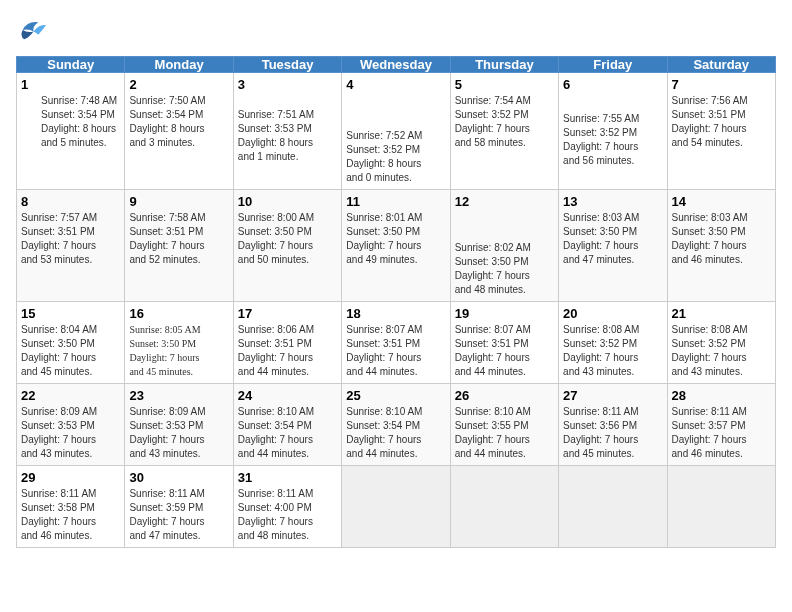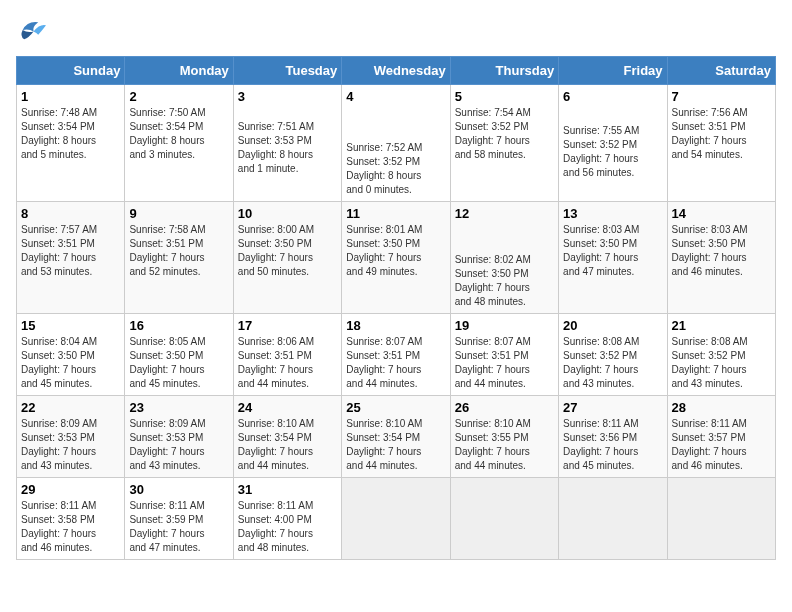--- a/index.html
+++ b/index.html
@@ -46,22 +46,22 @@
       color: #555;
     }
     table {
       width: 100%;
       border-collapse: collapse;
       font-size: 10.5px;
     }
     thead tr th {
       background-color: #3c7fc0;
       color: #fff;
-      padding: 6px 4px;
-      text-align: right;
+      padding: 0 4px;
+      text-align: center;
       font-size: 13px;
       font-weight: bold;
       border: 1px solid #5590cc;
     }
     tbody tr td {
       border: 1px solid #ccc;
       padding: 4px;
       vertical-align: top;
       background: #fff;
       width: calc(100% / 7);
@@ -117,21 +117,21 @@
         <th>Wednesday</th>
         <th>Thursday</th>
         <th>Friday</th>
         <th>Saturday</th>
       </tr>
   </thead>
   <tbody id="calendar-body">
   <tr>
         <td>
           <span class="day-num">1</span>
-          <div class="day-info" style="white-space: pre-line;">Sunrise: 7:48 AM
+          <div class="day-info" style="white-space: pre-line; margin-left: 20px;">Sunrise: 7:48 AM
 Sunset: 3:54 PM
 Daylight: 8 hours
 and 5 minutes.</div>
         </td>
         <td>
           <span class="day-num">2</span>
           <div class="day-info" style="white-space: pre-line;">Sunrise: 7:50 AM
 Sunset: 3:54 PM
 Daylight: 8 hours
 and 3 minutes.</div>
@@ -226,21 +226,21 @@
       <tr>
         <td>
           <span class="day-num">15</span>
           <div class="day-info" style="white-space: pre-line;">Sunrise: 8:04 AM
 Sunset: 3:50 PM
 Daylight: 7 hours
 and 45 minutes.</div>
         </td>
         <td>
           <span class="day-num">16</span>
-          <div class="day-info" style="white-space: pre-line;">Sunrise: 8:05 AM
+          <div class="day-info" style="white-space: pre-line; font-family: Liberation Serif, serif;">Sunrise: 8:05 AM
 Sunset: 3:50 PM
 Daylight: 7 hours
 and 45 minutes.</div>
         </td>
         <td>
           <span class="day-num">17</span>
           <div class="day-info" style="white-space: pre-line;">Sunrise: 8:06 AM
 Sunset: 3:51 PM
 Daylight: 7 hours
 and 44 minutes.</div>

